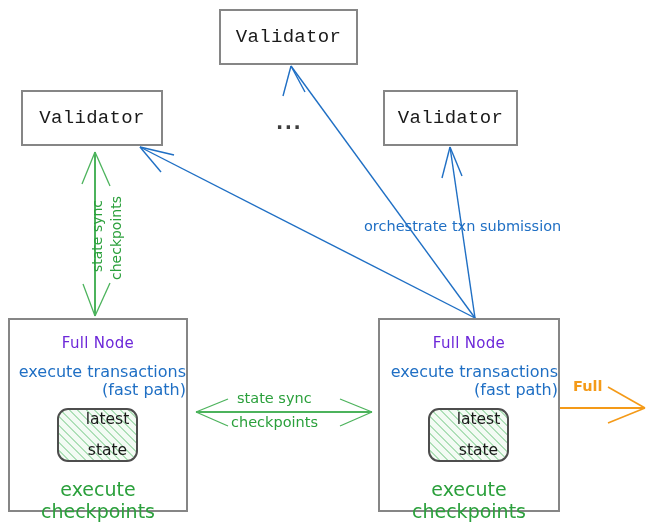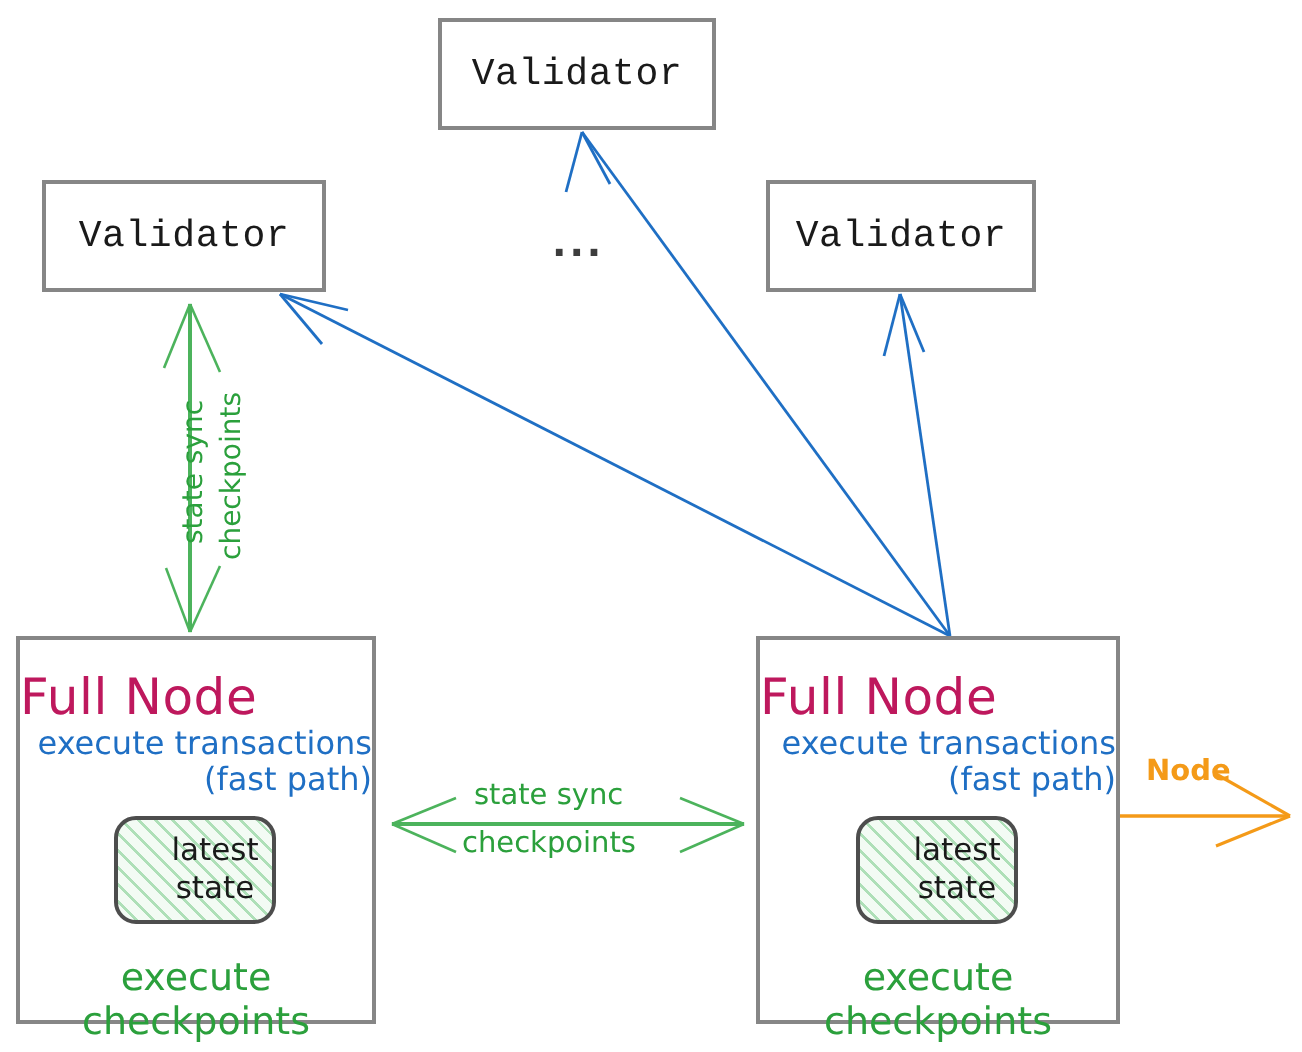--- a/index.html
+++ b/index.html
@@ -39,22 +39,23 @@
   .validator-label {
     font-family: Liberation Mono, monospace;
     font-size: 19px;
     color: #1a1a1a;
     letter-spacing: 0.3px;
   }
   .fullnode-title {
     position: absolute;
     left: 0;
     right: 0;
-    font-size: 25px;
-    color: #be185d;
+    text-align: center;
+    font-size: 15px;
+    color: #6d28d9;
     letter-spacing: 0.3px;
   }
   .fn-blue {
     position: absolute;
     left: 0;
     right: 0;
     text-align: right;
     font-size: 16px;
     color: #1f6fc4;
     line-height: 18px;
@@ -76,21 +77,21 @@
     background-image: repeating-linear-gradient(
       45deg,
       rgba(90, 190, 110, 0.45) 0px,
       rgba(90, 190, 110, 0.45) 1.2px,
       rgba(255, 255, 255, 0) 1.2px,
       rgba(255, 255, 255, 0) 6px
     );
     display: flex;
     flex-direction: column;
     align-items: center;
-    justify-content: center;
+    justify-content: space-between;
     font-size: 15.5px;
     color: #1a1a1a;
     line-height: 19px;
     padding-left: 20px;
   }
   .ellipsis {
     position: absolute;
     font-size: 19px;
     font-weight: bold;
     color: #3d3d3d;
@@ -196,16 +197,17 @@
     </div>
     <div class="fn-green" style="top:158px;">execute checkpoints</div>
   </div>
 
   <div class="rot-label" style="left:89px; top:272px;">state sync</div>
   <div class="rot-label" style="left:108px; top:280px;">checkpoints</div>
 
   <div class="edge-label label-green" style="left:237px; top:390px;">state sync</div>
   <div class="edge-label label-green" style="left:231px; top:414px;">checkpoints</div>
 
-
-  <div class="edge-label label-orange" style="left:573px; top:378px; font-weight:bold;">Node</div>
+  <div class="edge-label label-blue" style="left:364px; top:218px;">orchestrate txn submission</div>
+
+  <div class="edge-label label-orange" style="left:573px; top:378px; font-weight:bold;">Full</div>
 
 </div>
 
 </body></html>

